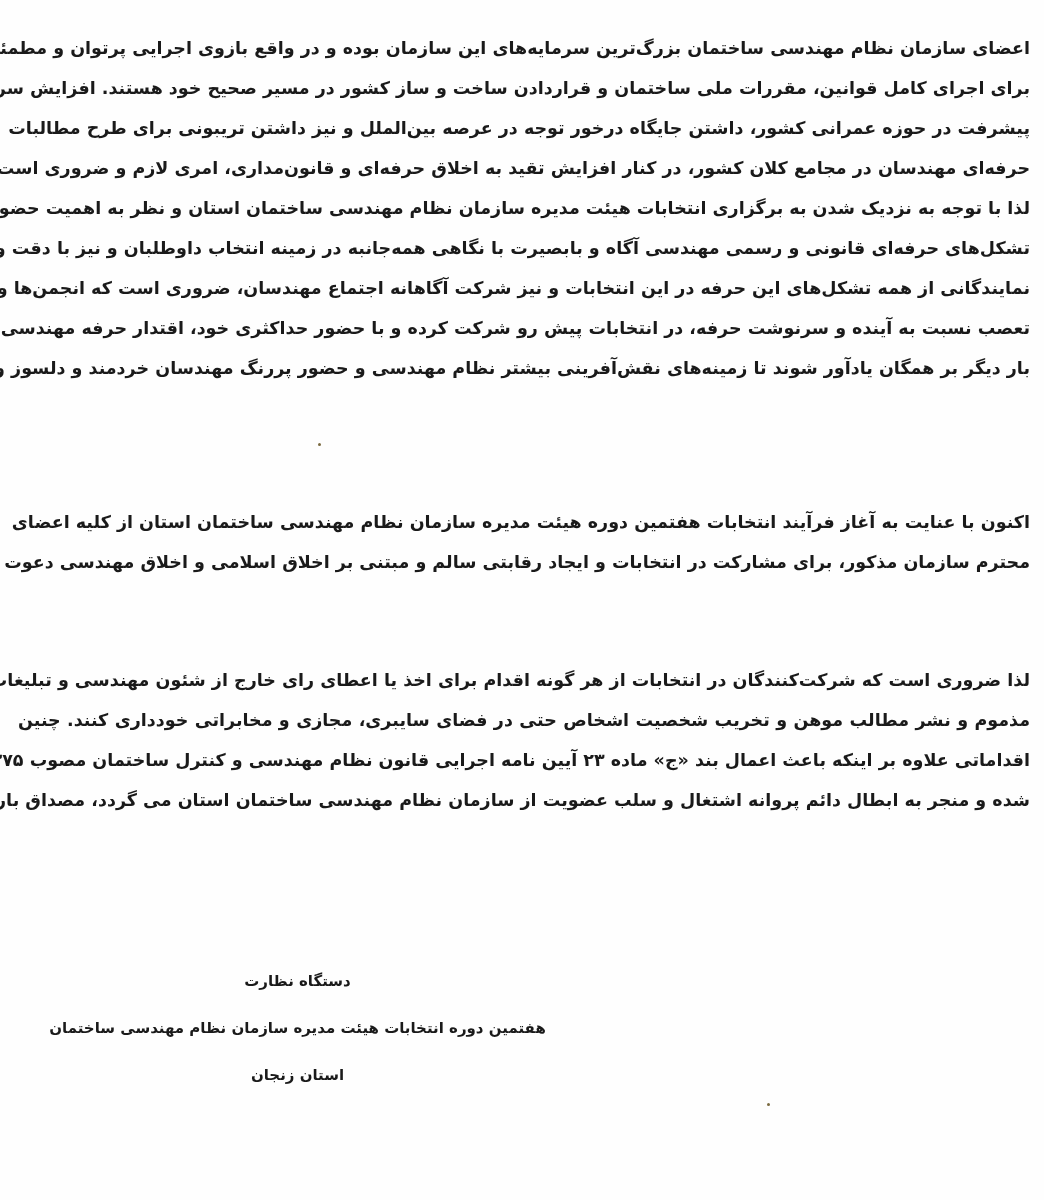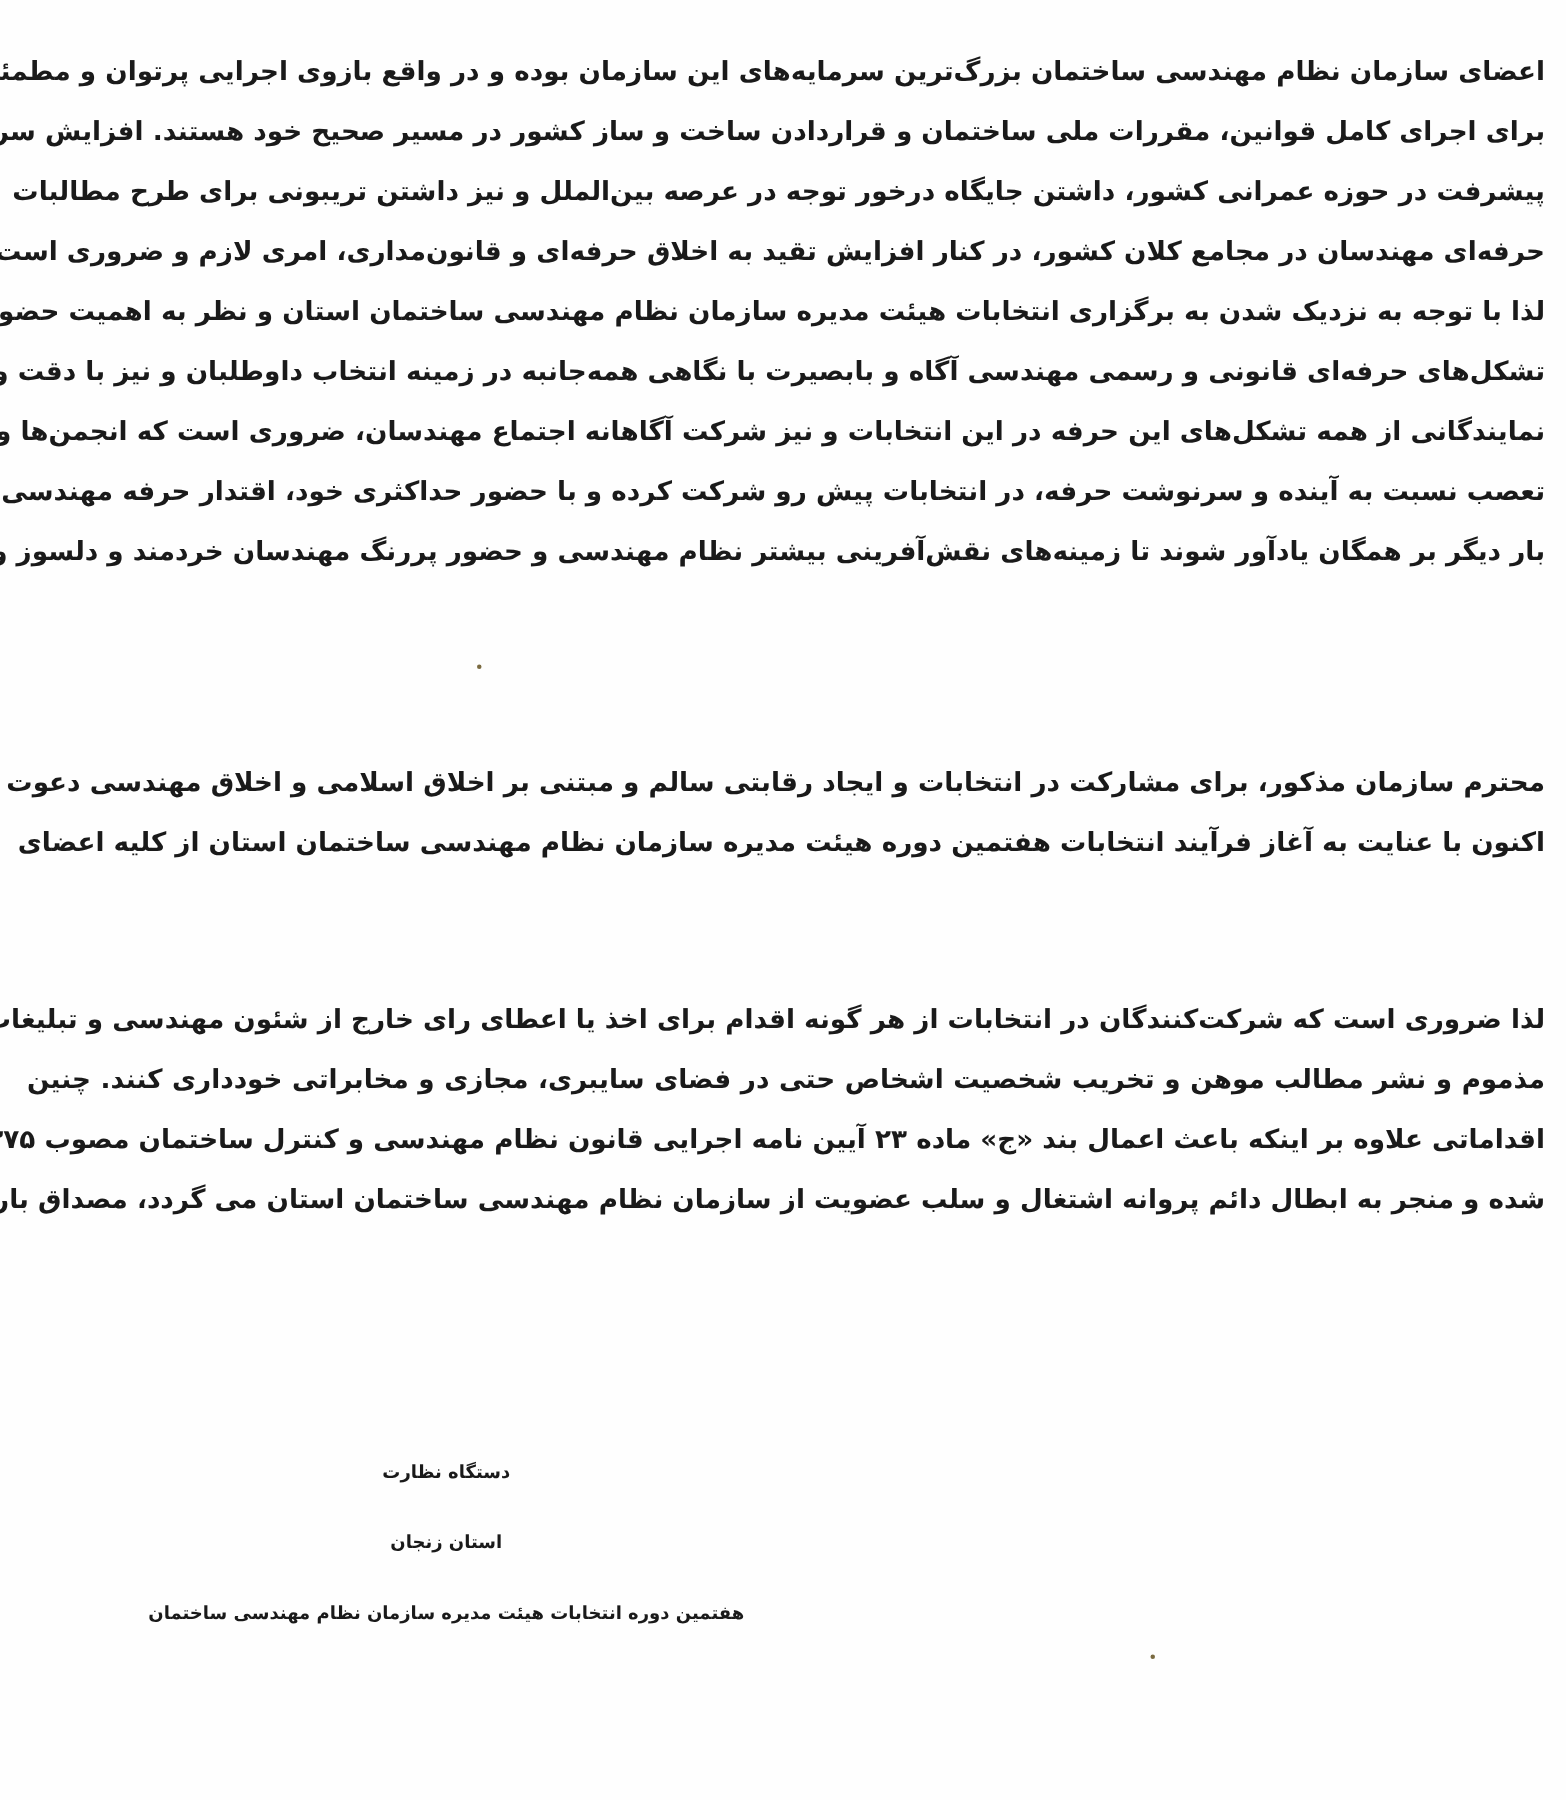--- a/index.html
+++ b/index.html
@@ -53,21 +53,21 @@
       top: 958px;
       left: 20px;
       width: 555px;
       text-align: center;
       direction: rtl;
     }
     .signature .sig-line {
       display: block;
       height: 47px;
       line-height: 47px;
-      font-size: 12px;
+      font-size: 15px;
       font-weight: bold;
       white-space: nowrap;
     }
     .speck {
       position: absolute;
       width: 3px;
       height: 3px;
       border-radius: 50%;
       background: #7a6a40;
     }
@@ -83,32 +83,32 @@
     <span class="line">پیشرفت در حوزه عمرانی کشور، داشتن جایگاه درخور توجه در عرصه بین‌الملل و نیز داشتن تریبونی برای طرح مطالبات</span>
     <span class="line">حرفه‌ای مهندسان در مجامع کلان کشور، در کنار افزایش تقید به اخلاق حرفه‌ای و قانون‌مداری، امری لازم و ضروری است.</span>
     <span class="line">لذا با توجه به نزدیک شدن به برگزاری انتخابات هیئت مدیره سازمان نظام مهندسی ساختمان استان و نظر به اهمیت حضور</span>
     <span class="line">تشکل‌های حرفه‌ای قانونی و رسمی مهندسی آگاه و بابصیرت با نگاهی همه‌جانبه در زمینه انتخاب داوطلبان و نیز با دقت و</span>
     <span class="line">نمایندگانی از همه تشکل‌های این حرفه در این انتخابات و نیز شرکت آگاهانه اجتماع مهندسان، ضروری است که انجمن‌ها و</span>
     <span class="line">تعصب نسبت به آینده و سرنوشت حرفه، در انتخابات پیش رو شرکت کرده و با حضور حداکثری خود، اقتدار حرفه مهندسی را</span>
     <span class="line">بار دیگر بر همگان یادآور شوند تا زمینه‌های نقش‌آفرینی بیشتر نظام مهندسی و حضور پررنگ مهندسان خردمند و دلسوز و</span>
   </div>
 
   <div class="body-text" id="para-2">
+    <span class="line">اکنون با عنایت به آغاز فرآیند انتخابات هفتمین دوره هیئت مدیره سازمان نظام مهندسی ساختمان استان از کلیه اعضای</span>
     <span class="line">محترم سازمان مذکور، برای مشارکت در انتخابات و ایجاد رقابتی سالم و مبتنی بر اخلاق اسلامی و اخلاق مهندسی دعوت</span>
-    <span class="line">اکنون با عنایت به آغاز فرآیند انتخابات هفتمین دوره هیئت مدیره سازمان نظام مهندسی ساختمان استان از کلیه اعضای</span>
   </div>
 
   <div class="body-text" id="para-3">
     <span class="line">لذا ضروری است که شرکت‌کنندگان در انتخابات از هر گونه اقدام برای اخذ یا اعطای رای خارج از شئون مهندسی و تبلیغات</span>
     <span class="line">مذموم و نشر مطالب موهن و تخریب شخصیت اشخاص حتی در فضای سایبری، مجازی و مخابراتی خودداری کنند. چنین</span>
     <span class="line">اقداماتی علاوه بر اینکه باعث اعمال بند «ج» ماده ۲۳ آیین نامه اجرایی قانون نظام مهندسی و کنترل ساختمان مصوب ۱۳۷۵</span>
     <span class="line">شده و منجر به ابطال دائم پروانه اشتغال و سلب عضویت از سازمان نظام مهندسی ساختمان استان می گردد، مصداق بارز</span>
   </div>
 
   <div class="signature">
     <span class="sig-line">دستگاه نظارت</span>
+    <span class="sig-line">هفتمین دوره انتخابات هیئت مدیره سازمان نظام مهندسی ساختمان</span>
     <span class="sig-line">استان زنجان</span>
-    <span class="sig-line">هفتمین دوره انتخابات هیئت مدیره سازمان نظام مهندسی ساختمان</span>
   </div>
 
   <span class="speck" style="left:318px; top:443px;"></span>
   <span class="speck" style="left:767px; top:1103px;"></span>
 </div>
 
 </body></html>

